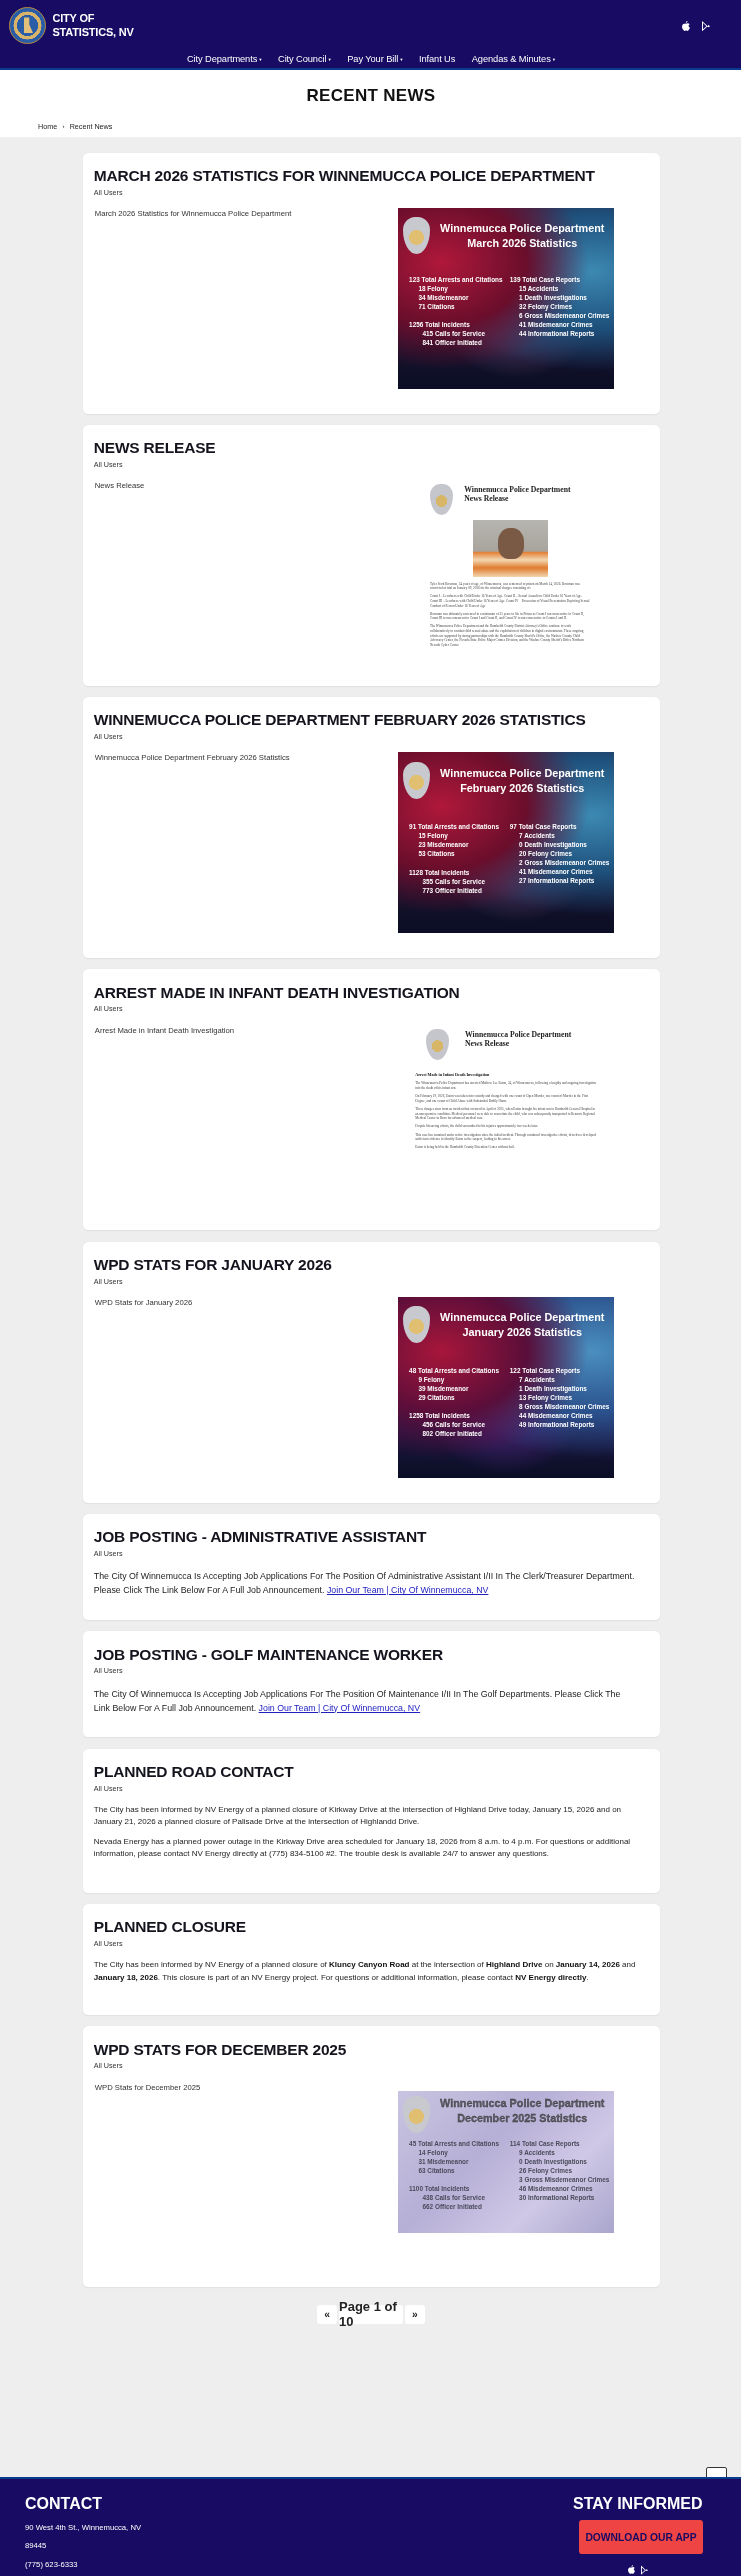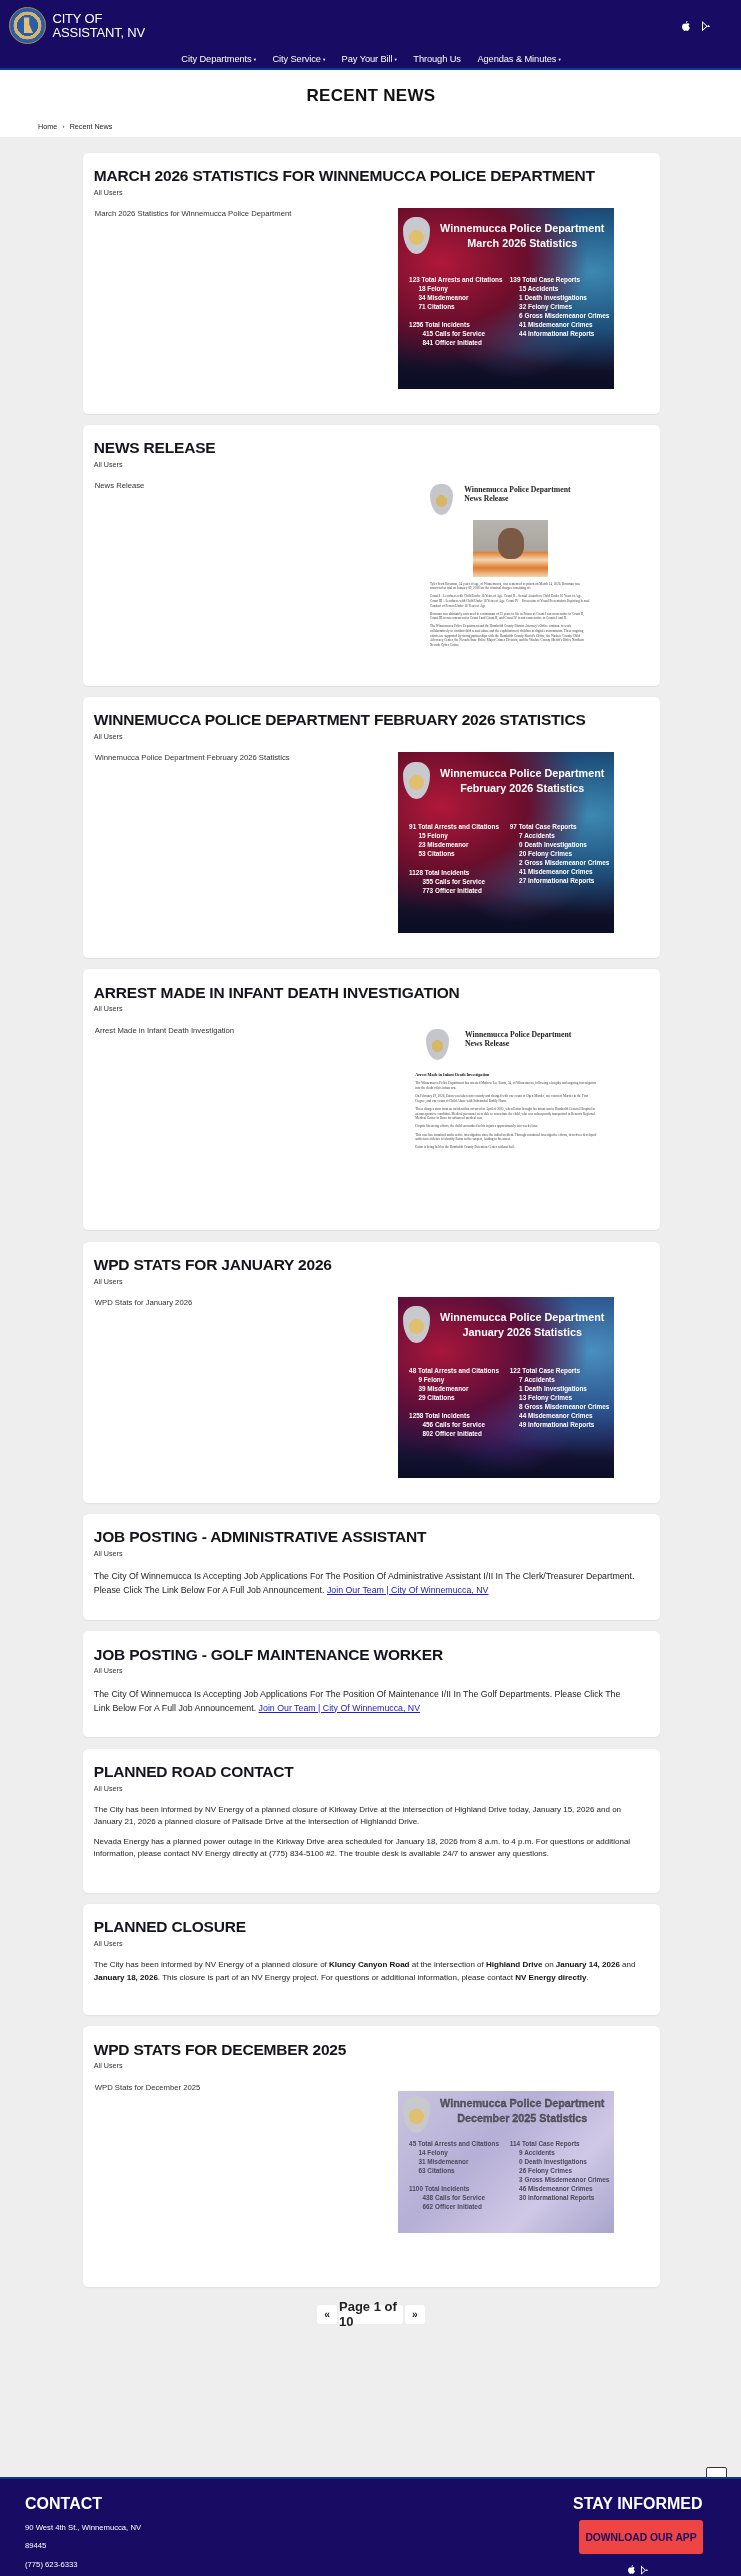--- a/index.html
+++ b/index.html
@@ -3,21 +3,21 @@
 <meta charset="utf-8">
 <style>
   * { box-sizing: border-box; margin: 0; padding: 0; }
   body { width: 742px; background: #eeeeee; font-family: "Liberation Sans", "DejaVu Sans", sans-serif; color: #1a1a24; }
 
   
   .site-header { background: #170b63; height: 70px; position: relative; border-bottom: 2.6px solid #0a3a8a; }
   .brand { position: absolute; left: 9.3px; top: 7.2px; display: flex; align-items: center; }
   .seal { width: 37px; height: 37px; border-radius: 50%; background: radial-gradient(circle at 50% 50%, #2a5da8 0 42%, #d8b36a 43% 56%, #2a5da8 57% 78%, #c89b4e 79% 100%); border: 1.5px solid #b8893e; position: relative; }
   .seal::after { content: ""; position: absolute; left: 13.4px; top: 9.3px; width: 9.3px; height: 15.5px; background: #e3c07a; clip-path: polygon(0 0, 60% 0, 60% 45%, 100% 100%, 0 100%); }
-  .brand-text { margin-left: 6.2px; color: #fff; font-weight: normal; font-size: 13px; line-height: 13.4px; letter-spacing: -0.2px; }
+  .brand-text { margin-left: 6.2px; color: #fff; font-weight: bold; font-size: 11px; line-height: 13.4px; letter-spacing: -0.2px; }
   .store-icons { position: absolute; right: 31px; top: 20.6px; display: flex; gap: 11.3px; align-items: center; }
   .store-icons svg { fill: #fff; }
   .main-nav { position: absolute; top: 54px; left: 0; right: 0; display: flex; justify-content: center; gap: 16.5px; }
   .nav-item { color: #fff; font-size: 9.3px; display: flex; align-items: center; gap: 2.1px; cursor: pointer; letter-spacing: -0.1px; }
   .nav-caret { font-size: 4.6px; }
 
   
   .title-band { background: #fff; height: 67px; position: relative; }
   .page-title { position: absolute; top: 15.5px; width: 100%; text-align: center; font-size: 17px; font-weight: 900; letter-spacing: 0.3px; color: #111; }
   .breadcrumb { position: absolute; left: 27px; top: 52px; font-size: 7.2px; display: flex; gap: 5.2px; color: #222; padding-left: 11px; }
@@ -84,46 +84,46 @@
 </head>
 <body>
 
 <div class="page">
 
   <header class="site-header">
     <div class="brand">
       <div class="seal"></div>
       <div class="brand-text">
         <div>CITY OF</div>
-        <div>ASSISTANT, NV</div>
+        <div>STATISTICS, NV</div>
       </div>
     </div>
     <div class="store-icons">
       <span><svg width="8.2" height="10.3" viewBox="0 0 16 20">
             <path d="M11 0c0 2-1.5 3.6-3.4 3.6C7.5 1.7 9 0 11 0zM8 5c1.3 0 2.2-.8 3.5-.8 1.2 0 2.6.7 3.4 1.9-3 1.6-2.5 5.8.6 6.9-.6 1.8-1.6 3.6-2.8 5.1-1 1.2-2 1.6-3.2 1-1.2-.5-2-.5-3.2 0-1.2.6-2.2.2-3.2-1.1C-1 14.2-.6 8.2 2.6 6c1.1-.8 2.3-1 3.3-.7C6.7 5.5 7.3 5 8 5z"></path>
           </svg></span>
       <span><svg width="9.3" height="10.3" viewBox="0 0 18 20">
             <path d="M0 0l11 10L0 20V0zm2 4v12l6.5-6L2 4zm10 4l4 2-4 2-1.5-2L12 8z"></path>
           </svg></span>
     </div>
     <nav class="main-nav">
       <div class="nav-item">
           <span>City Departments</span>
           <span class="nav-caret">▾</span>
         </div>
       <div class="nav-item">
-          <span>City Service</span>
+          <span>City Council</span>
           <span class="nav-caret">▾</span>
         </div>
       <div class="nav-item">
           <span>Pay Your Bill</span>
           <span class="nav-caret">▾</span>
         </div>
       <div class="nav-item">
-          <span>Through Us</span>
+          <span>Infant Us</span>
         </div>
       <div class="nav-item">
           <span>Agendas &amp; Minutes</span>
           <span class="nav-caret">▾</span>
         </div>
     </nav>
   </header>
 
   <section class="title-band">
     <h1 class="page-title">RECENT NEWS</h1>

